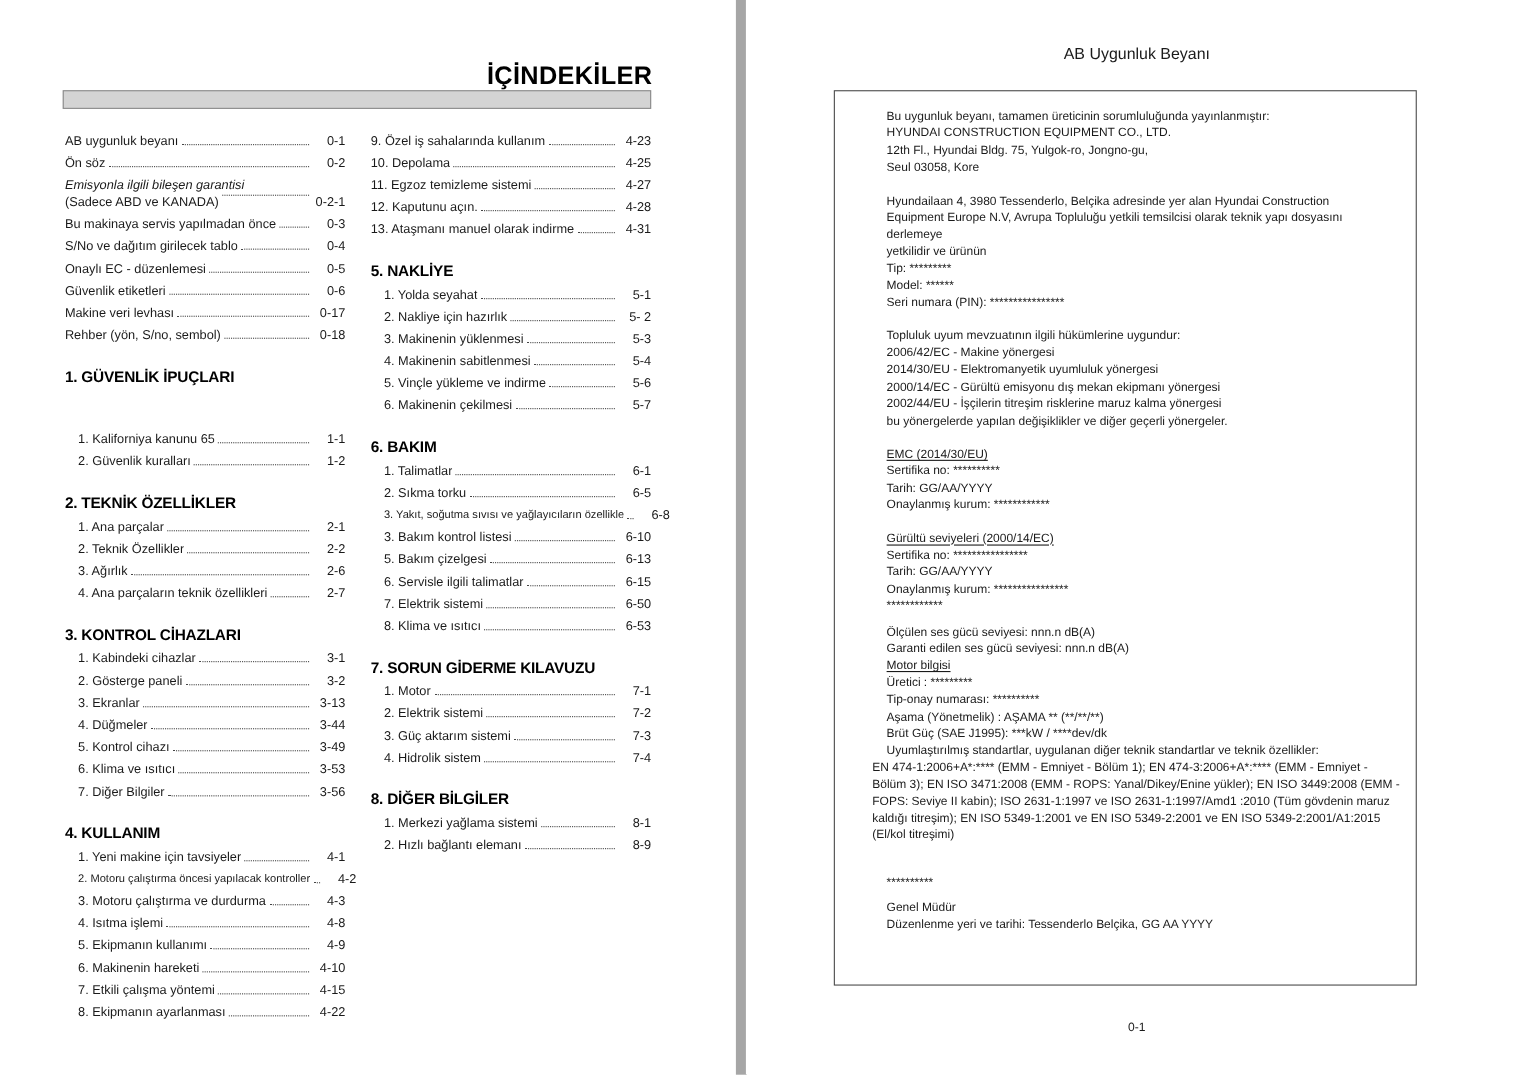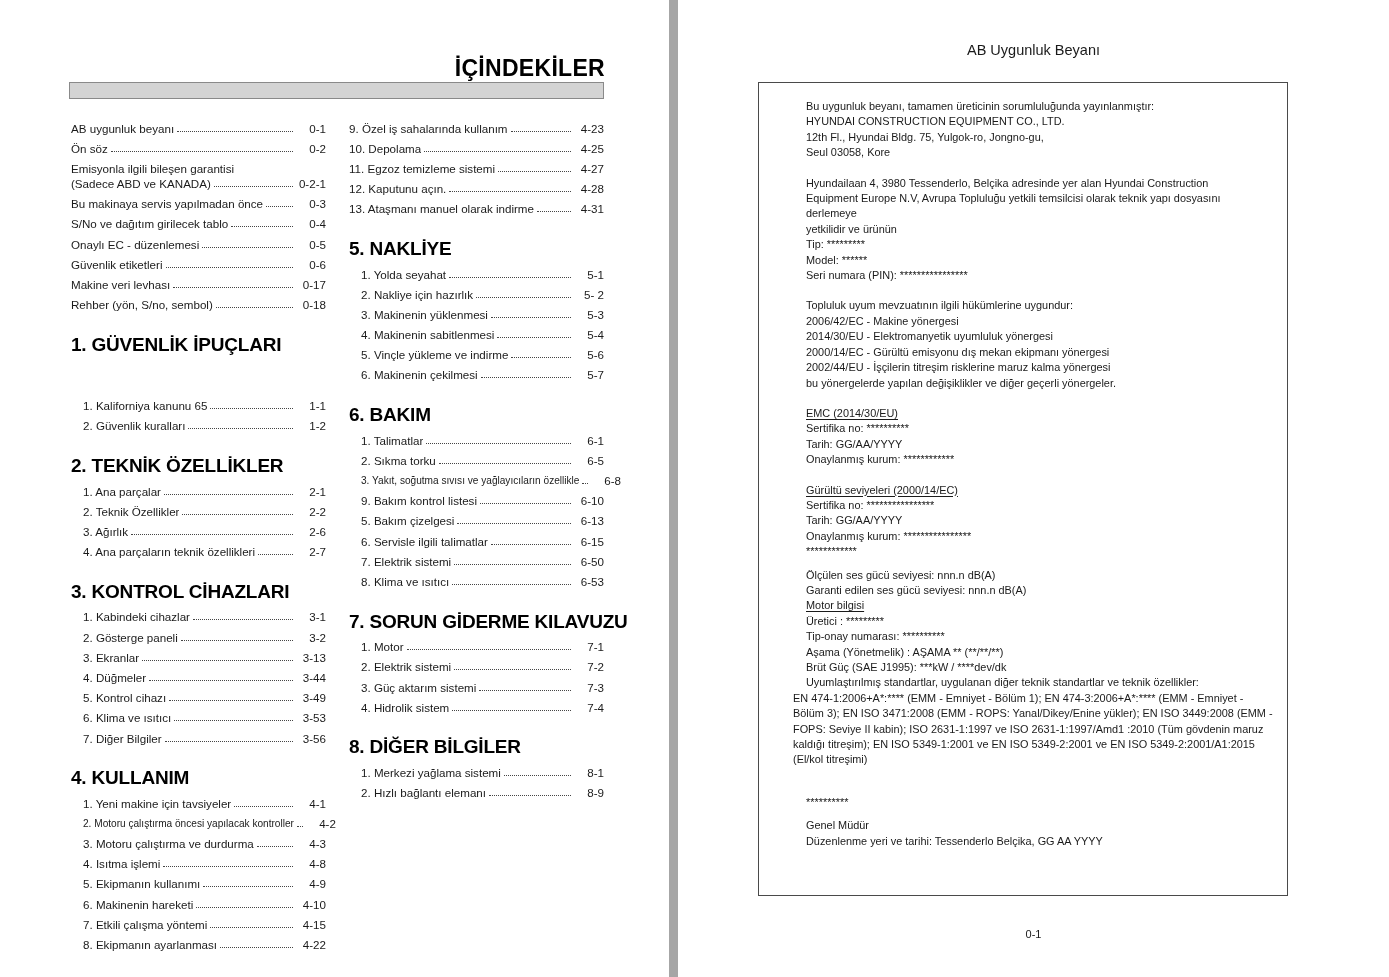--- a/index.html
+++ b/index.html
@@ -27,21 +27,21 @@
     top: 0;
     width: 9px;
     height: 977px;
     background: #a6a6a6;
     border-right: 1px solid #6e6e6e;
   }
 
   
   .page-left {
     position: absolute;
-    left: 12px;
+    left: 0;
     top: 0;
     width: 669px;
     height: 774px;
     background: #ffffff;
   }
   .toc-title {
     position: absolute;
     left: 0;
     top: 55px;
     width: 593px;
@@ -70,21 +70,21 @@
     height: 790px;
   }
   .toc-col {
     position: absolute;
     top: 0;
   }
   .toc-col.left  { left: 59px;  width: 255px; }
   .toc-col.right { left: 337px; width: 255px; }
 
   .sec-head {
-    font-size: 19px;
+    font-size: 14px;
     font-weight: bold;
     color: #000;
     letter-spacing: -0.2px;
     margin: 19px 0 4px 0;
     white-space: nowrap;
   }
 
   .toc-entry {
     display: flex;
     align-items: flex-end;
@@ -114,24 +114,24 @@
     min-width: 30px;
   }
   
   .toc-entry.two-line {
     display: block;
     padding-bottom: 2.6px;
   }
   .toc-entry.two-line .line1 {
     display: block;
     font-size: 11.6px;
+    font-style: italic;
   }
   .toc-entry.two-line .row2 {
     display: flex;
-    align-items: flex-end;
   }
 
   
   .page-right {
     position: absolute;
     left: 678px;
     top: 0;
     width: 711px;
     height: 977px;
     background: #ffffff;
@@ -364,21 +364,21 @@
             <div class="toc-entry">
               <div class="" style="display: contents;"><span class="lbl">1. Talimatlar</span><span class="leader"></span><span class="pg">6-1</span></div>
             </div>
             <div class="toc-entry">
               <div class="" style="display: contents;"><span class="lbl">2. Sıkma torku</span><span class="leader"></span><span class="pg">6-5</span></div>
             </div>
             <div class="toc-entry">
               <div class="" style="display: contents;"><span class="lbl small">3. Yakıt, soğutma sıvısı ve yağlayıcıların özellikleri</span><span class="leader"></span><span class="pg">6-8</span></div>
             </div>
             <div class="toc-entry">
-              <div class="" style="display: contents;"><span class="lbl">9. Bakım kontrol listesi</span><span class="leader"></span><span class="pg">6-10</span></div>
+              <div class="" style="display: contents;"><span class="lbl">3. Bakım kontrol listesi</span><span class="leader"></span><span class="pg">6-10</span></div>
             </div>
             <div class="toc-entry">
               <div class="" style="display: contents;"><span class="lbl">5. Bakım çizelgesi</span><span class="leader"></span><span class="pg">6-13</span></div>
             </div>
             <div class="toc-entry">
               <div class="" style="display: contents;"><span class="lbl">6. Servisle ilgili talimatlar</span><span class="leader"></span><span class="pg">6-15</span></div>
             </div>
             <div class="toc-entry">
               <div class="" style="display: contents;"><span class="lbl">7. Elektrik sistemi</span><span class="leader"></span><span class="pg">6-50</span></div>
             </div>

